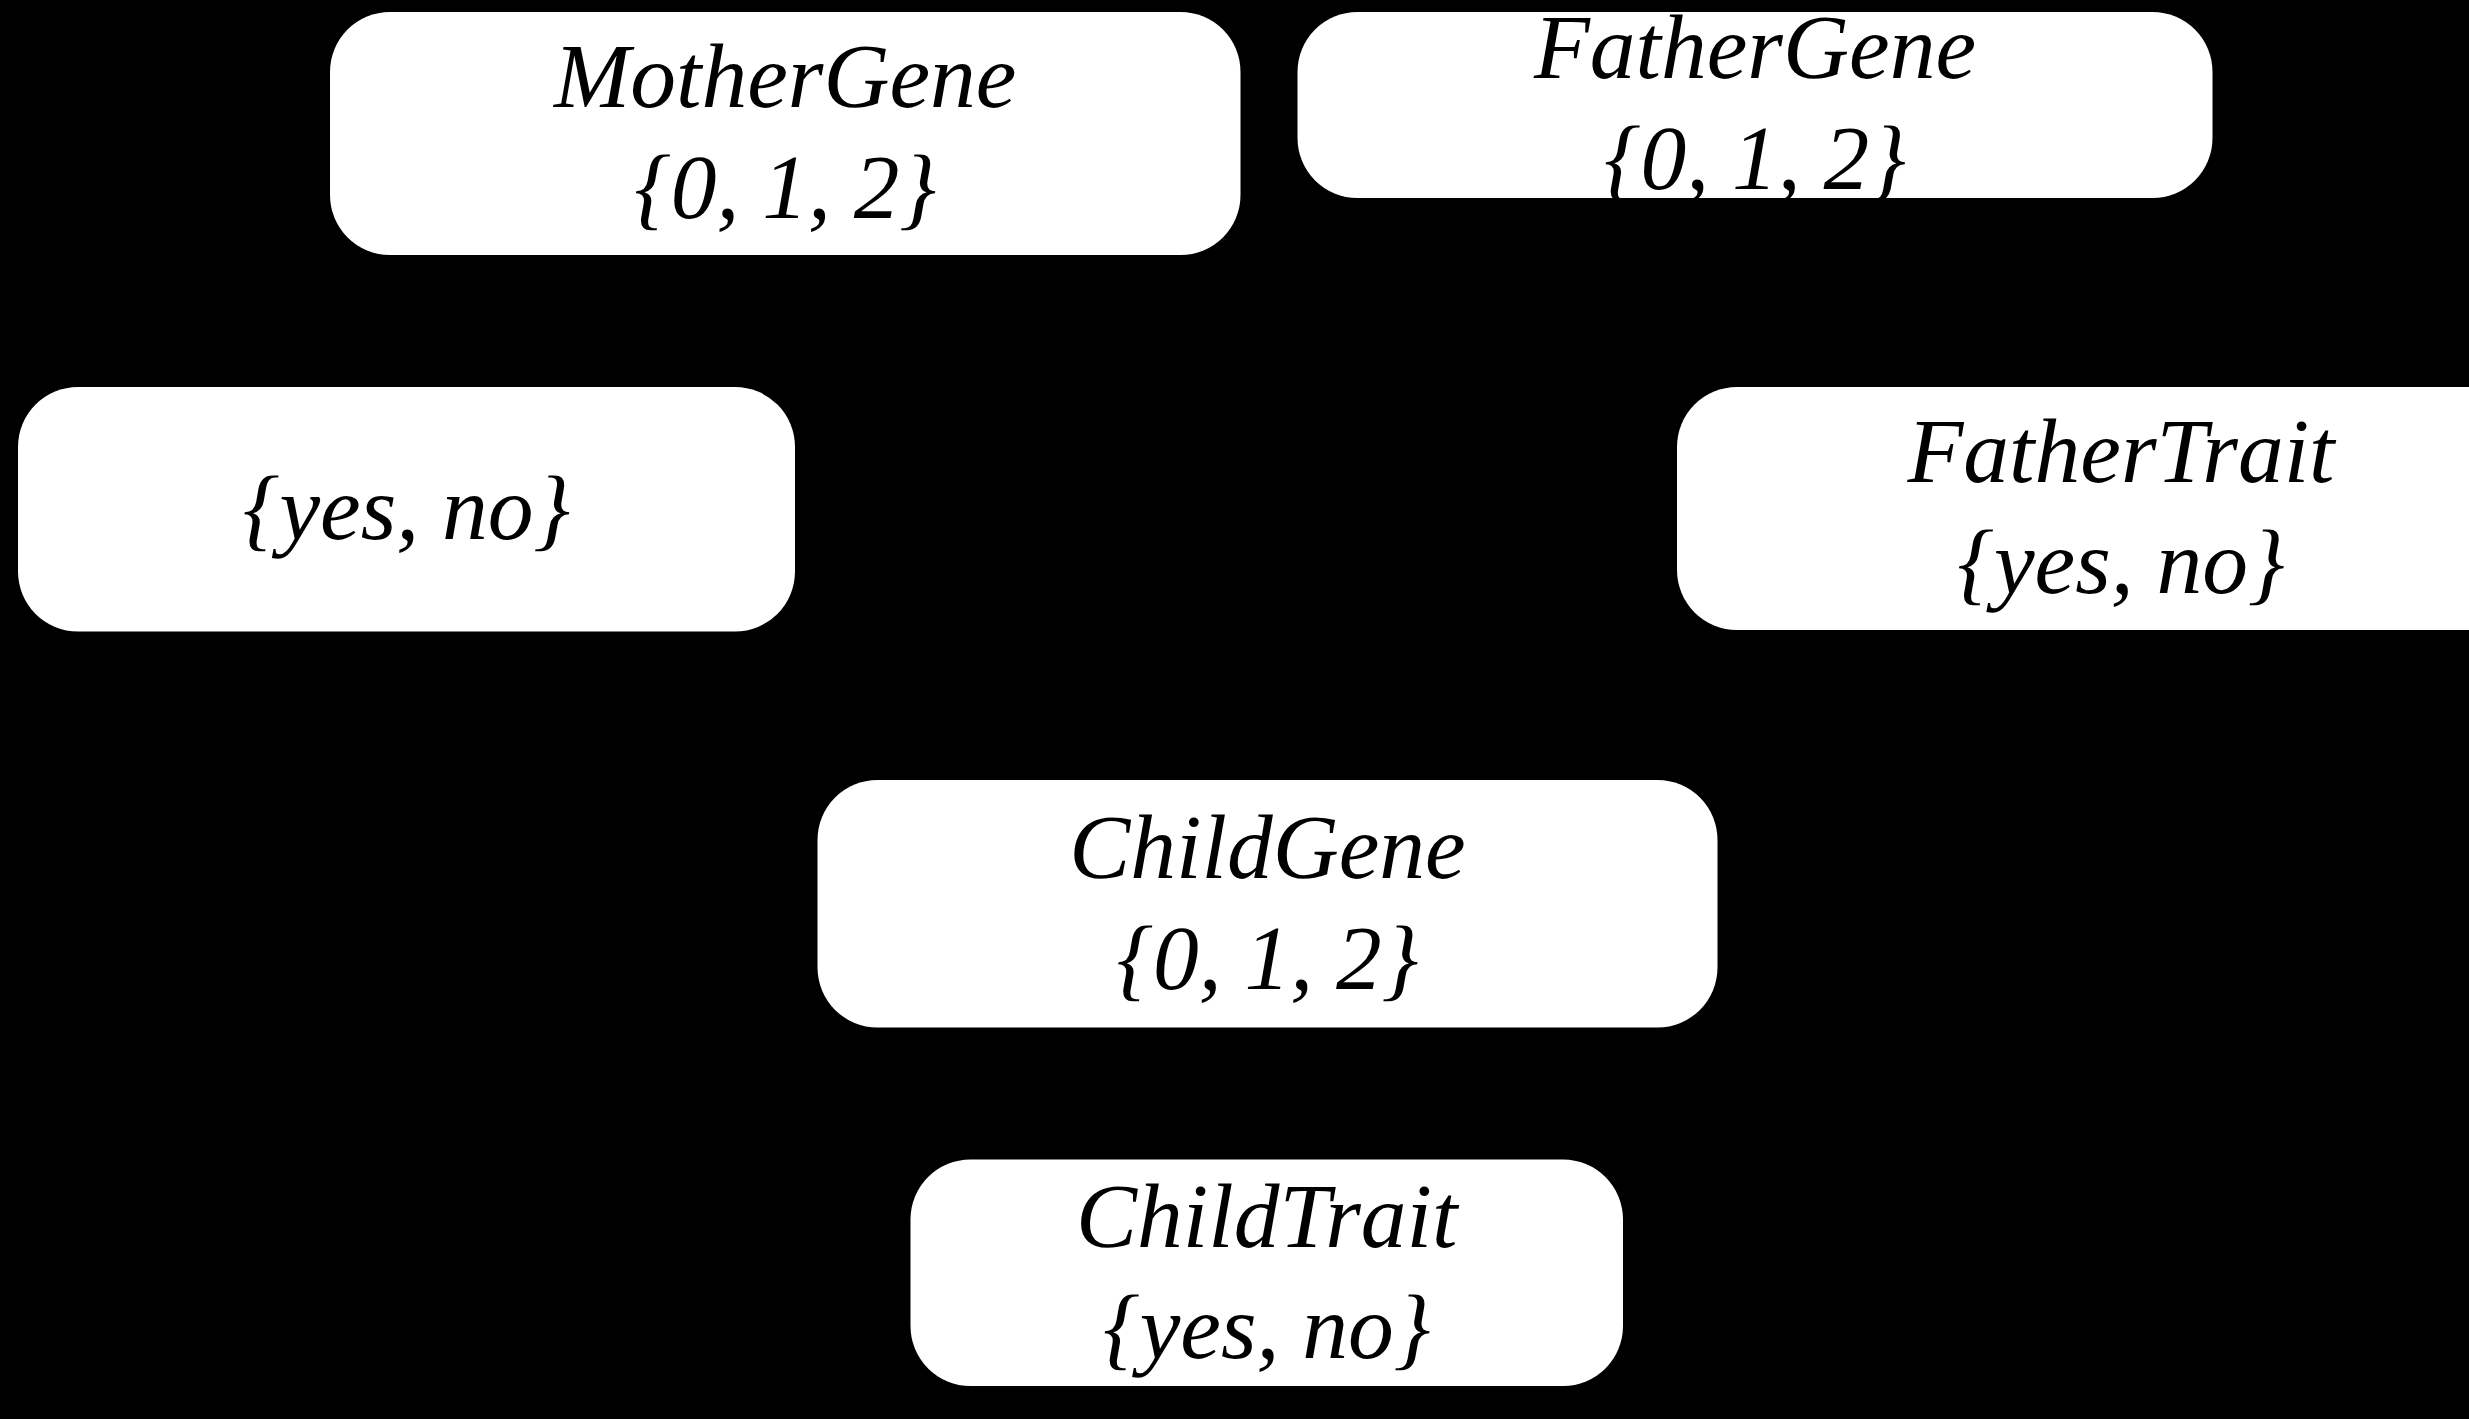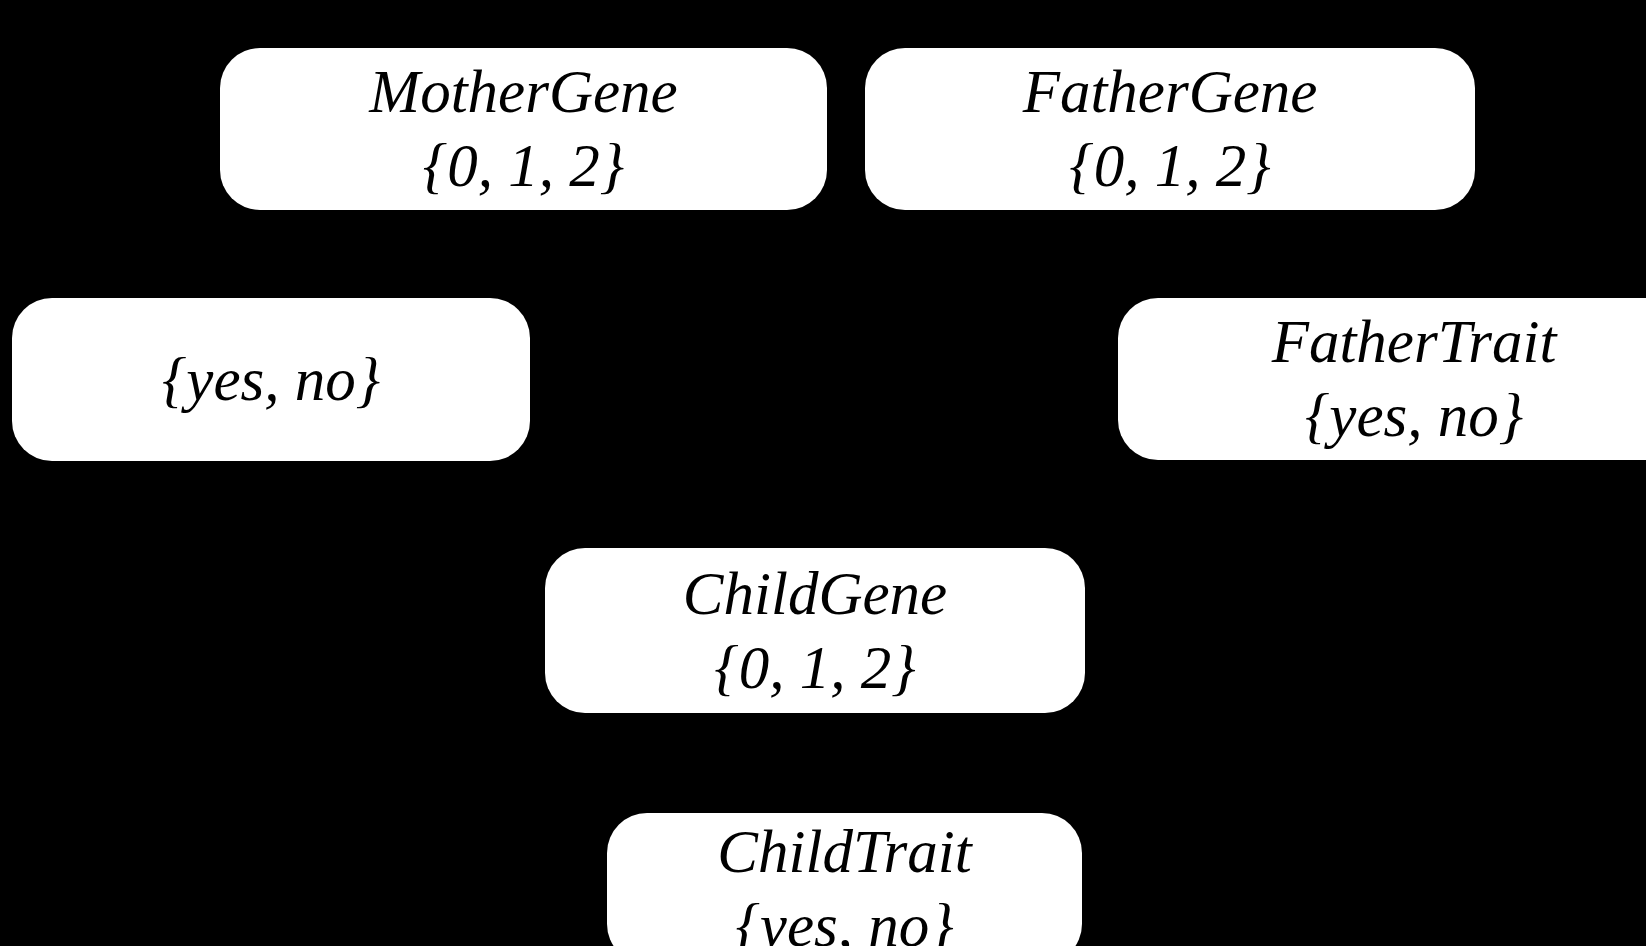--- a/index.html
+++ b/index.html
@@ -21,33 +21,32 @@
     border-radius: 40px;
     display: flex;
     flex-direction: column;
     align-items: center;
     justify-content: center;
     text-align: center;
     color: #000000;
     font-style: italic;
     font-size: 61px;
     line-height: 74px;
-    margin-top: 40px;
   }
   .node .node-name,
   .node .node-domain {
     display: block;
     white-space: nowrap;
   }
   
   .node-mother-gene  { left: 220px;  top: 8px;   width: 607px; height: 162px; }
-  .node-father-gene  { left: 865px;  top: 8px;   width: 610px; height: 162px; }
+  .node-father-gene  { left: 865px;  top: 8px;   width: 610px; height: 124px; }
   .node-mother-trait { left: 12px;   top: 258px; width: 518px; height: 163px; }
   .node-father-trait { left: 1118px; top: 258px; width: 592px; height: 162px; }
-  .node-child-gene   { left: 545px;  top: 508px; width: 540px; height: 165px; }
+  .node-child-gene   { left: 545px;  top: 520px; width: 600px; height: 165px; }
   .node-child-trait  { left: 607px;  top: 773px; width: 475px; height: 151px; }
 </style>
 </head>
 <body>
 
 <div class="canvas">
 
   <div class="node node-mother-gene">
     <span class="node-name">MotherGene</span>
     <span class="node-domain">{0, 1, 2}</span>

